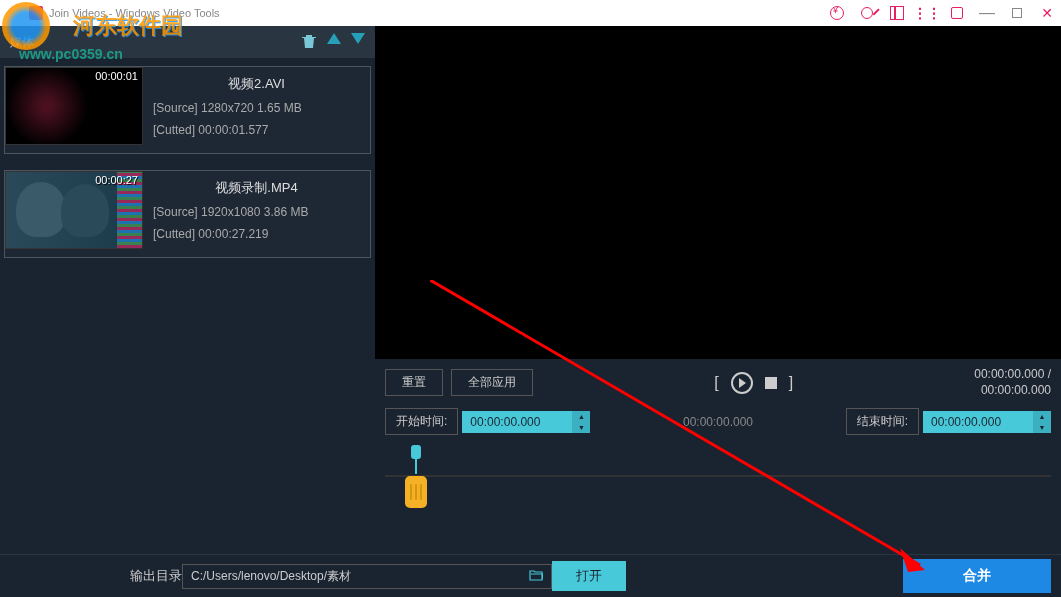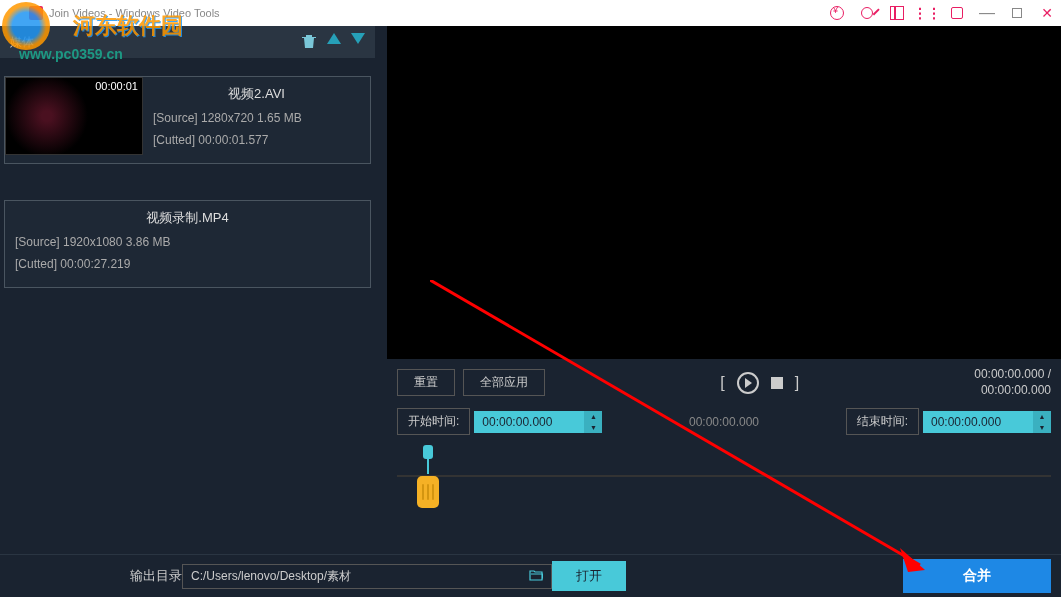--- a/index.html
+++ b/index.html
@@ -22,31 +22,31 @@
 .tb-min { color: #888; font-size: 16px; }
 .tb-max { width: 10px; height: 10px; border: 1px solid #888; }
 .tb-close { color: #e91e63; font-size: 14px; }
 
 .watermark { position: absolute; top: 2px; left: 2px; z-index: 100; pointer-events: none; opacity: 0.85; }
 .wm-logo { display: flex; align-items: center; gap: 19px; }
 .wm-circle { width: 48px; height: 48px; border-radius: 50%; background: radial-gradient(circle, #2196f3 40%, #ff9800 60%); position: relative; }
 .wm-text { font-size: 22px; font-weight: bold; color: #ff9800; margin-left: 4px; text-shadow: 1px 1px 0 #2196f3; }
 .wm-url { color: #1baa8f; font-size: 14px; font-weight: bold; margin-top: -4px; margin-left: 17px; }
 
-.main { display: flex; height: 528px; gap: 12px; }
+.main { display: flex; height: 528px; }
 
 .sidebar { width: 375px; background: #1a2330; display: flex; flex-direction: column; }
 .sidebar-header { height: 32px; background: #2a3542; display: flex; align-items: center; justify-content: space-between; padding: 0 10px; }
 .sidebar-title { color: #ccc; font-size: 12px; }
 .sidebar-tools { display: flex; gap: 10px; }
 .tool-icon { color: #7ac7d8; cursor: pointer; font-size: 14px; }
 .triangle-up { width: 0; height: 0; border-left: 7px solid transparent; border-right: 7px solid transparent; border-bottom: 11px solid #26a0b8; cursor: pointer; }
 .triangle-down { width: 0; height: 0; border-left: 7px solid transparent; border-right: 7px solid transparent; border-top: 11px solid #26a0b8; cursor: pointer; }
 
-.media-item { display: flex; border: 1px solid #4a5560; margin: 18px 4px; background: #1e2835; }
+.media-item { display: flex; border: 1px solid #4a5560; margin: 8px 4px; background: #1e2835; }
 .thumb { width: 138px; height: 78px; background: #000; position: relative; border: 1px solid #333; }
 .thumb1 { background: radial-gradient(circle at 30% 50%, #4a1020 5%, #000 40%), radial-gradient(circle at 70% 50%, #4a1020 5%, #000 40%); }
 .thumb2 { background: linear-gradient(90deg, #2a4a5a 0%, #1a3a4a 100%); position: relative; overflow: hidden; }
 .thumb2::before { content: ""; position: absolute; left: 10px; top: 10px; width: 50px; height: 55px; background: #3a5a6a; border-radius: 50% 50% 40% 40%; }
 .thumb2::after { content: ""; position: absolute; left: 55px; top: 12px; width: 48px; height: 53px; background: #2a4a5a; border-radius: 50% 50% 40% 40%; }
 .thumb2-edge { position: absolute; right: 0; top: 0; width: 25px; height: 100%; background: repeating-linear-gradient(0deg, #e91e63 0 3px, #4caf50 3px 6px, #2196f3 6px 9px); opacity: 0.6; }
 .thumb-time { position: absolute; top: 2px; right: 4px; color: #fff; font-size: 11px; text-shadow: 1px 1px 1px #000; }
 .media-info { flex: 1; padding: 8px 10px; color: #aaa; font-size: 12px; }
 .media-name { color: #ddd; text-align: center; margin-bottom: 8px; font-size: 13px; }
 .media-line { margin-bottom: 8px; }
@@ -158,20 +158,24 @@
         <span class="thumb-time">00:00:01</span>
       </div>
       <div class="media-info">
         <div class="media-name">视频2.AVI</div>
         <div class="media-line">[Source] 1280x720 1.65 MB</div>
         <div class="media-line">[Cutted] 00:00:01.577</div>
       </div>
     </div>
 
     <div class="media-item">
+      <div class="thumb thumb2">
+        <div class="thumb2-edge"></div>
+        <span class="thumb-time">00:00:27</span>
+      </div>
       <div class="media-info">
         <div class="media-name">视频录制.MP4</div>
         <div class="media-line">[Source] 1920x1080 3.86 MB</div>
         <div class="media-line">[Cutted] 00:00:27.219</div>
       </div>
     </div>
   </div>
 
   <div class="preview-area">
     <div class="preview-video"></div>

